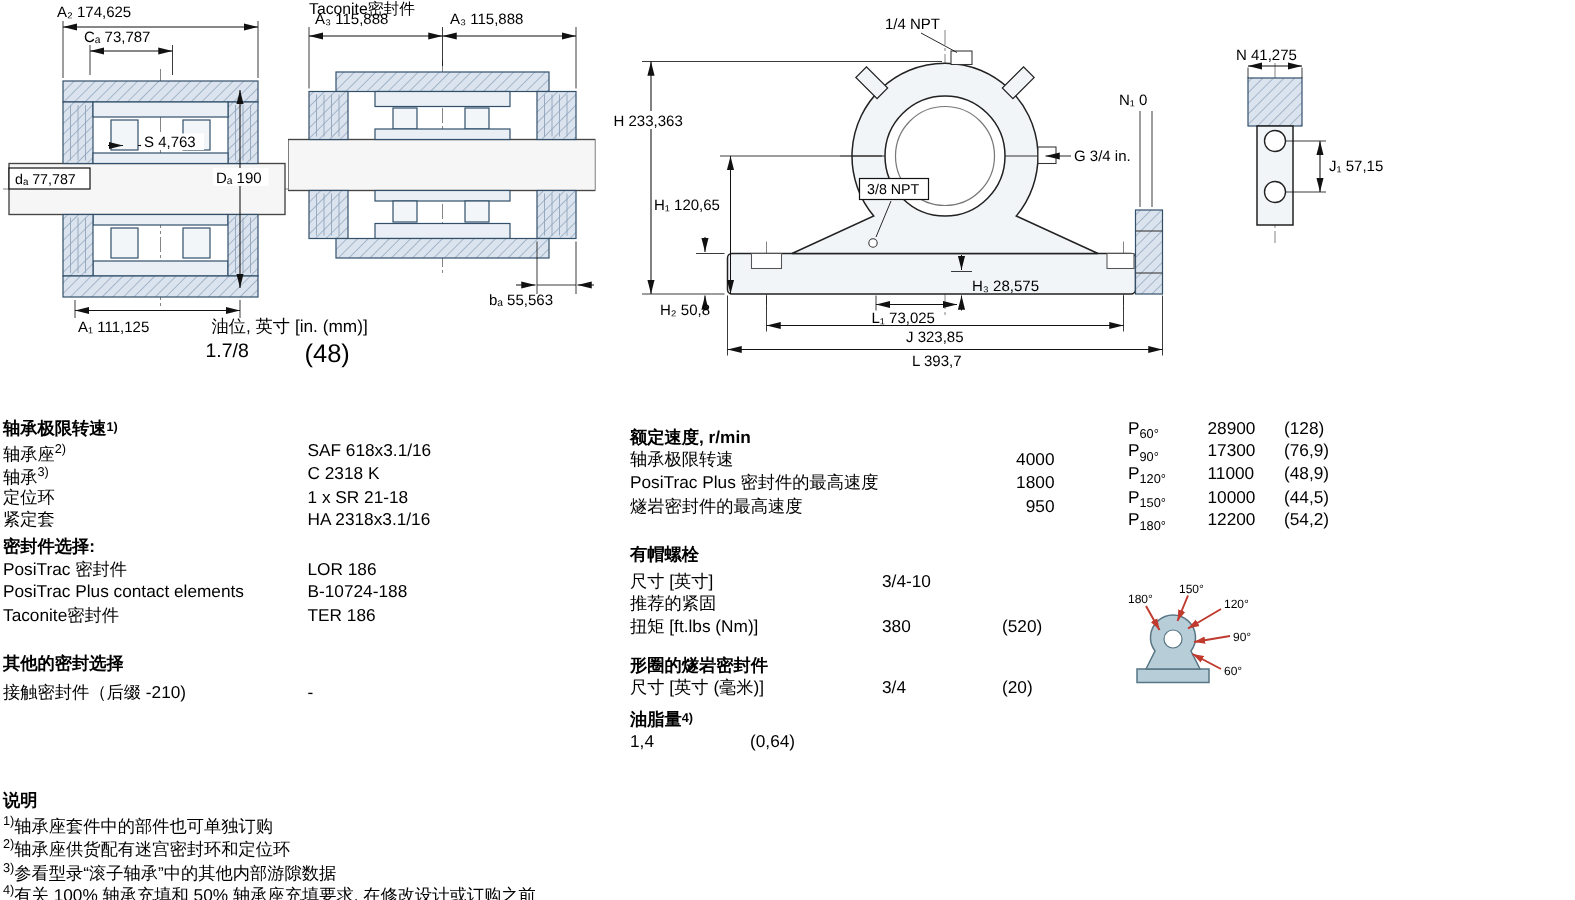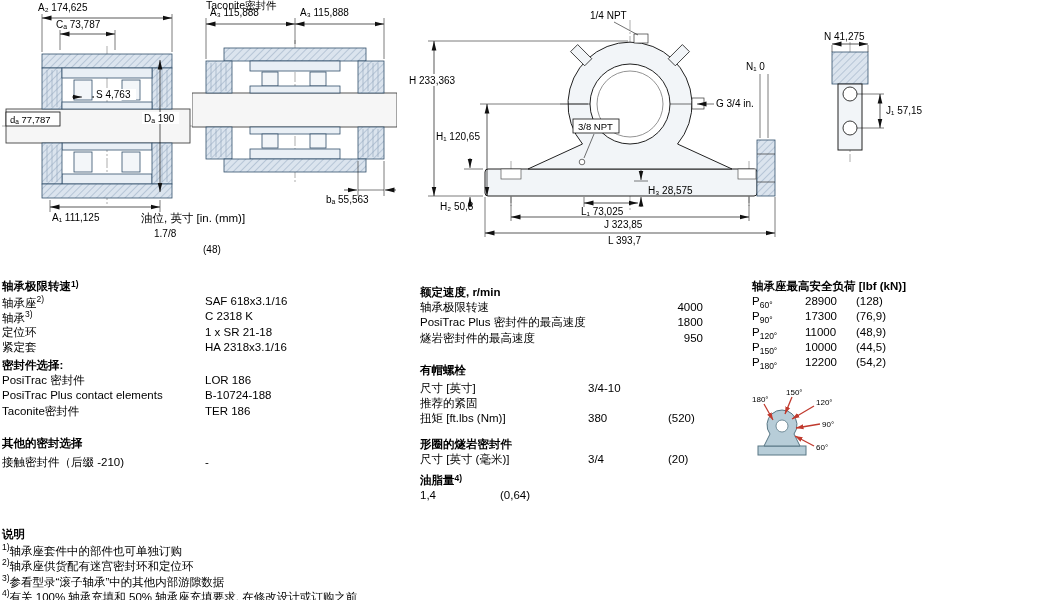--- a/index.html
+++ b/index.html
@@ -149,22 +149,22 @@
     <line class="ext" x1="166" y1="161" x2="166" y2="196"></line>
     <line class="ext" x1="192" y1="161" x2="192" y2="196"></line>
     <line class="dimE" x1="152" y1="190" x2="165" y2="190"></line>
     <line class="ext" x1="166" y1="190" x2="192" y2="190"></line>
     <line class="dimE" x1="204" y1="190" x2="193" y2="190"></line>
     <text x="134" y="203">bₐ 55,563</text>
   </g>
 </svg>
 
 <div class="abs" style="left:141px;top:211px;font-size:11.5px;line-height:15px">油位, 英寸 [in. (mm)]</div>
-<div class="abs" style="left:154px;top:226px;font-size:10px;line-height:15px">1.7/8</div>
-<div class="abs" style="left:203px;top:242px;font-size:10px;line-height:15px">(48)</div>
+<div class="abs" style="left:137px;top:226px;font-size:13px;line-height:15px">1.7/8</div>
+<div class="abs" style="left:203px;top:228px;font-size:17px;line-height:15px">(48)</div>
 
 <svg class="abs" style="left:408px;top:4px" width="390" height="252" viewBox="0 0 390 252">
   <g class="cl">
     <line x1="222" y1="16" x2="222" y2="206"></line>
     <line x1="152" y1="100" x2="292" y2="100"></line>
     <line x1="103" y1="157" x2="103" y2="202"></line>
     <line x1="341" y1="157" x2="341" y2="202"></line>
   </g>
   <g>
     <rect x="77" y="165" width="272" height="27" rx="3" class="body"></rect>
@@ -347,23 +347,20 @@
       <span>油脂量</span>
       <span class="mk">4)</span>
     </div>
   <div class="mrow">
       <span class="m1">1,4</span>
       <span class="m2">(0,64)</span>
     </div>
 </div>
 
 <div class="col" style="left:752px;top:279px;width:200px">
-  <div class="trow head">
-      <span>轴承座最高安全负荷 [lbf (kN)]</span>
-    </div>
   <div class="prow">
       <span class="ps"><span>P</span><sub>60°</sub></span>
       <span class="p1">28900</span>
       <span class="p2">(128)</span>
     </div>
   <div class="prow">
       <span class="ps"><span>P</span><sub>90°</sub></span>
       <span class="p1">17300</span>
       <span class="p2">(76,9)</span>
     </div>

